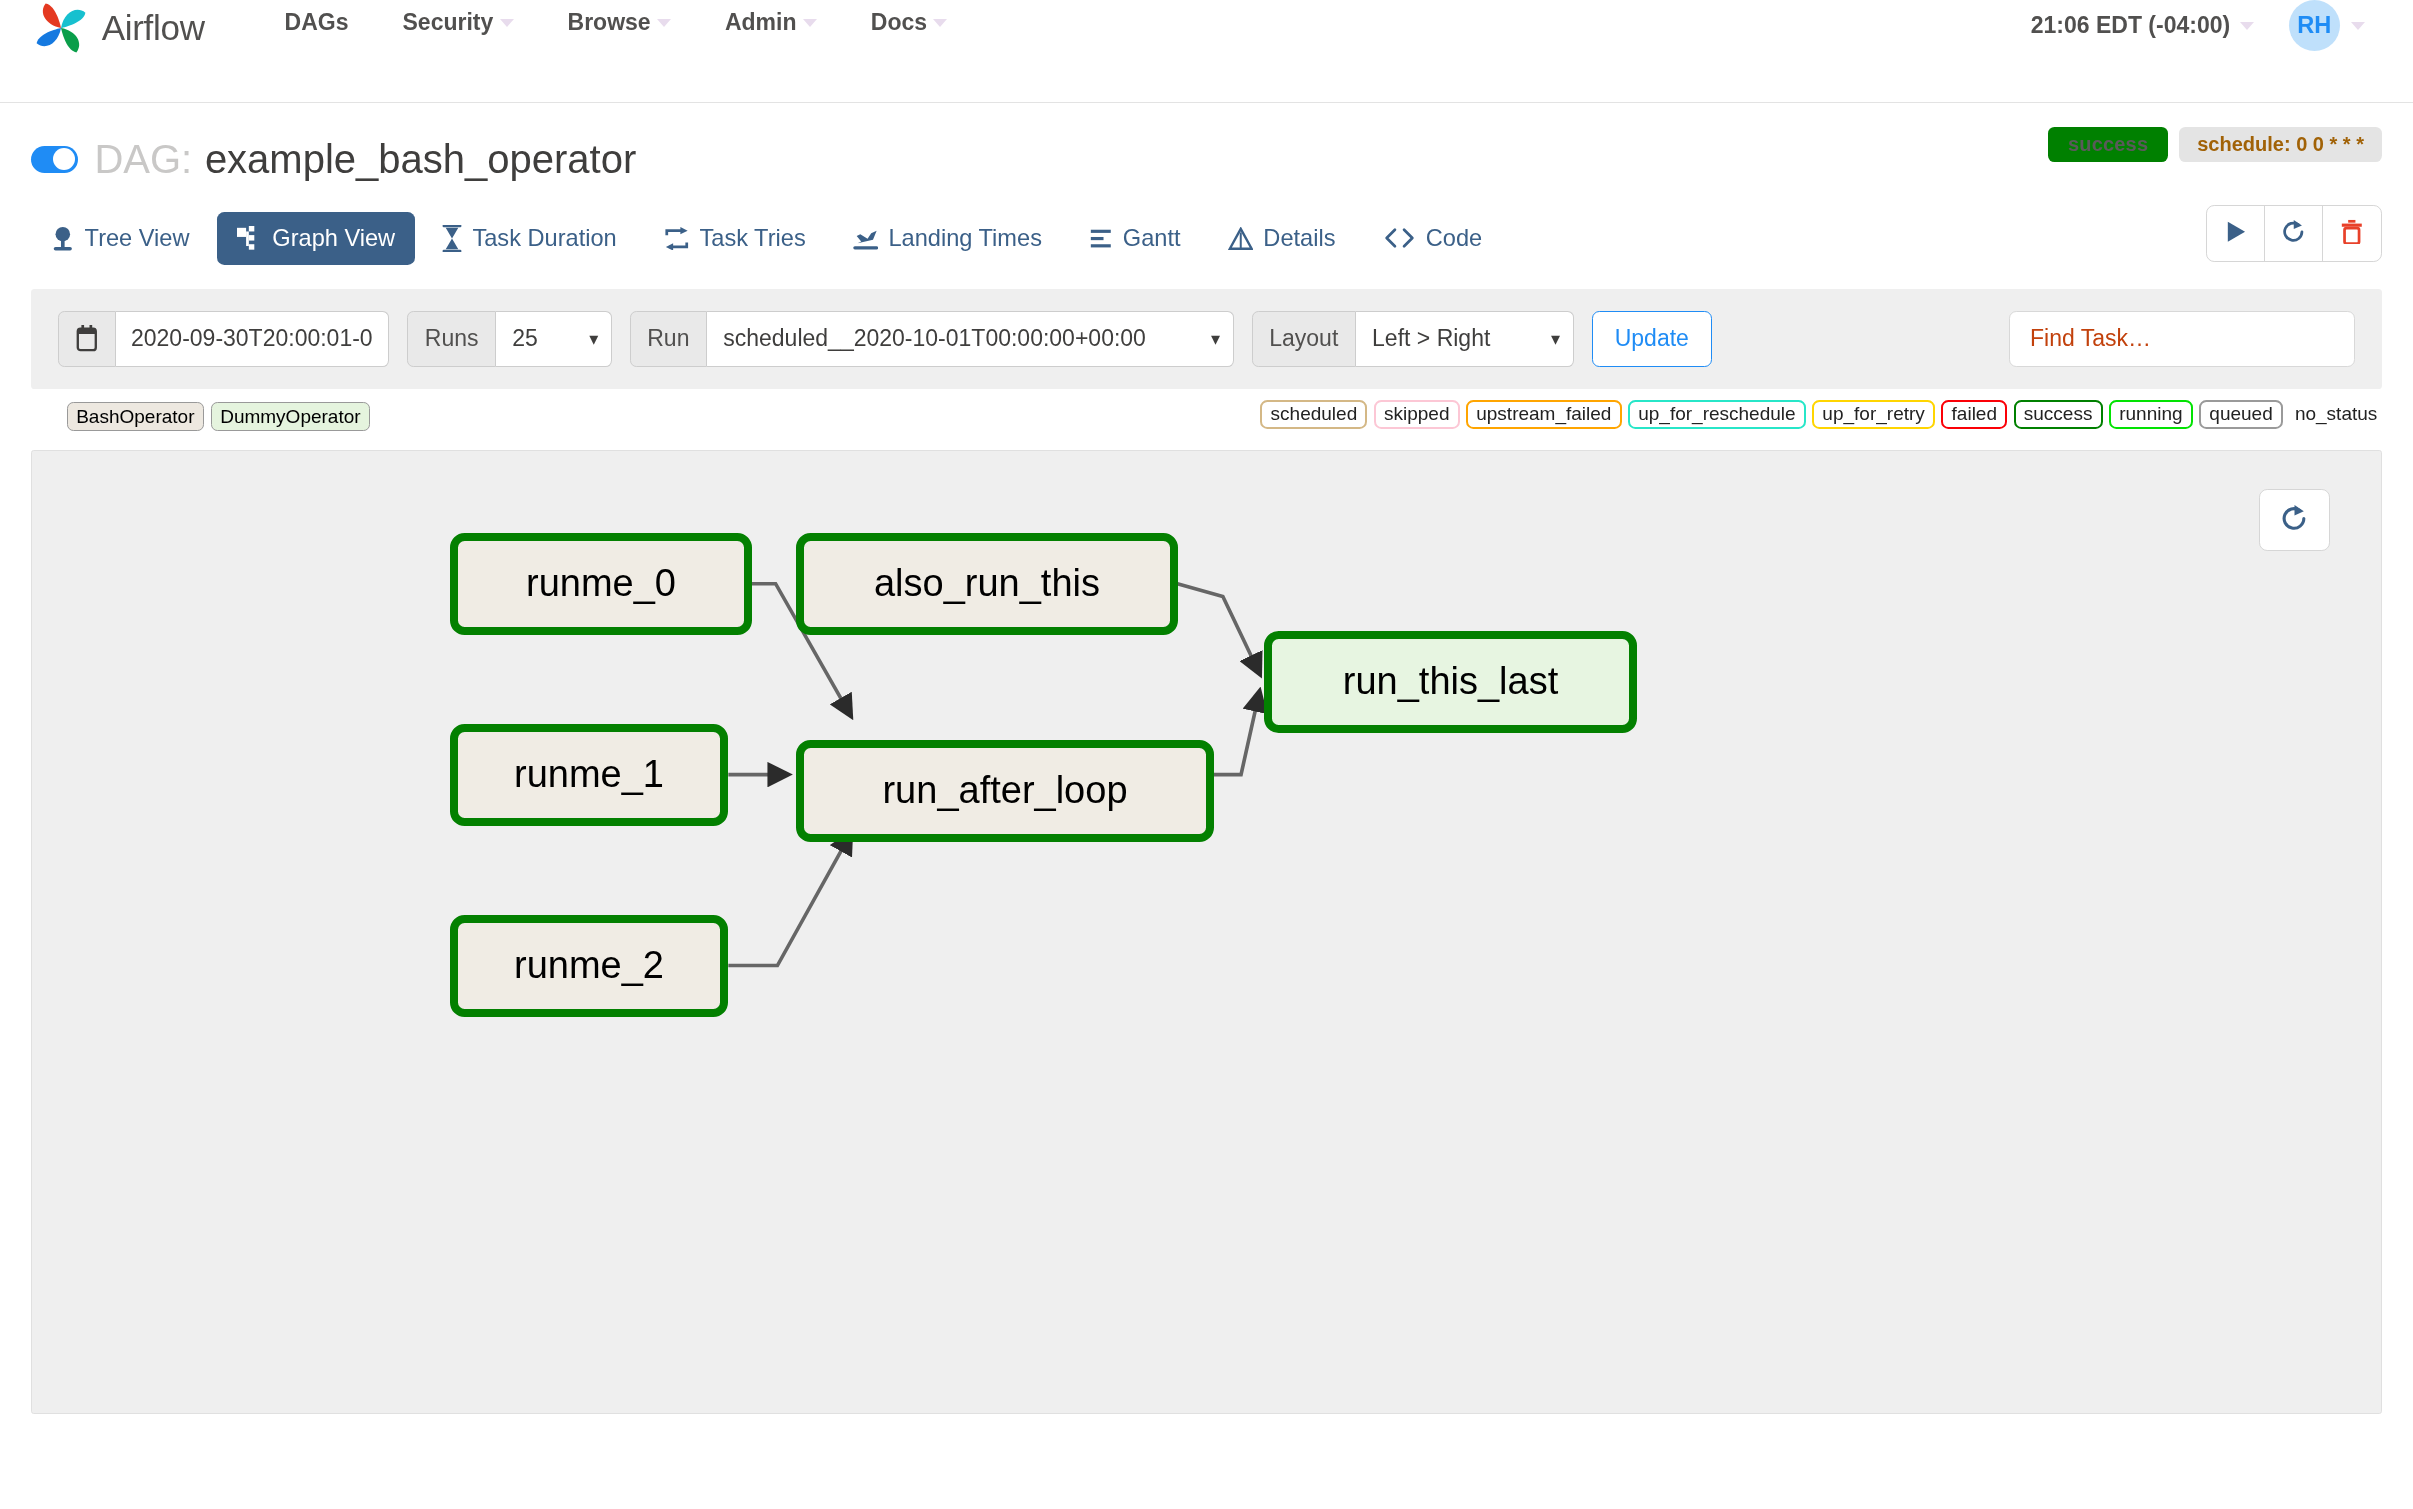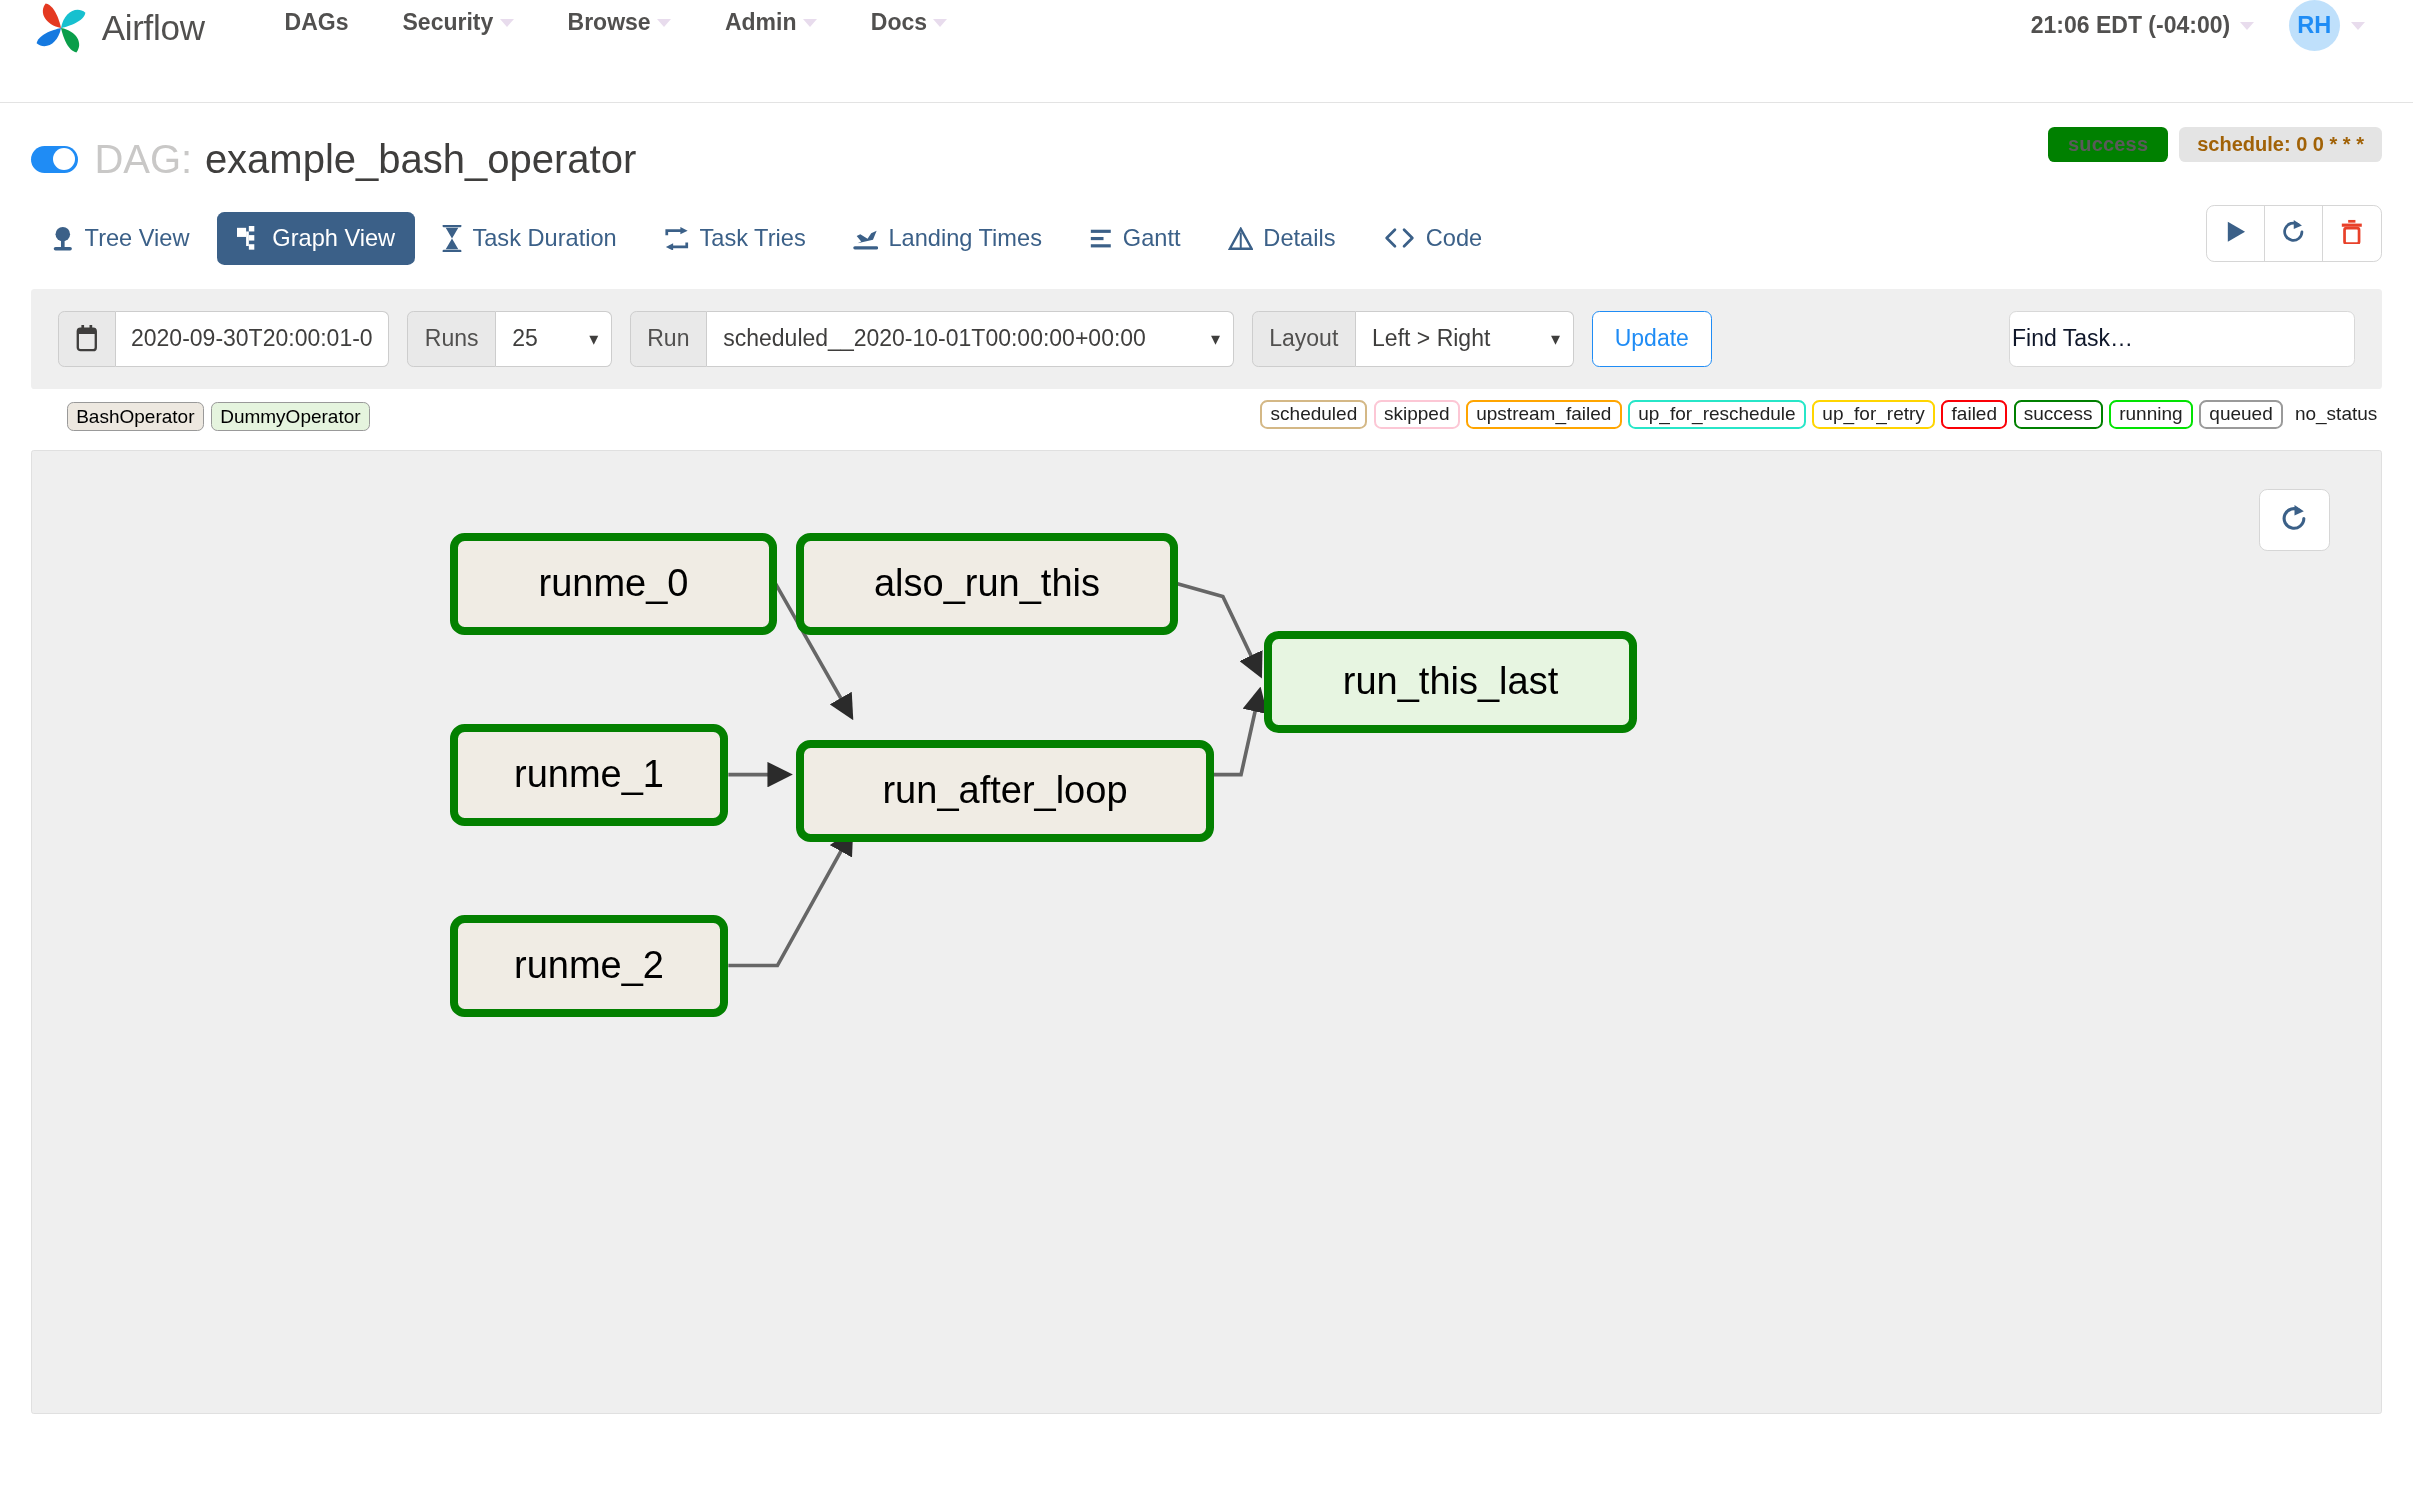--- a/index.html
+++ b/index.html
@@ -188,22 +188,22 @@
     padding: 0 22px;
     border-radius: 7.3px;
     display: flex; align-items: center;
     cursor: pointer;
   }
   .find-task {
     position: absolute; right: 27px; top: 22px;
     width: 346px; height: 56px;
     background: #fff; border: 0.9px solid #d8d8d8; border-radius: 7.3px;
     display: flex; align-items: center;
-    padding: 0 2px;
-    font-size: 23px; color: #0f172a;
+    padding: 0 20px;
+    font-size: 23px; color: #c2410c;
     cursor: text;
   }
   .cal-icon { display: block; }
 
   
   .legend-row {
     display: flex; align-items: center;
     padding: 11px 31px 0 31px;
     height: 45px;
     position: relative;
@@ -522,21 +522,21 @@
 
     <path d="M1260 146 L1310 160 L1350 244" stroke="#666" stroke-width="4" fill="none" marker-end="url(#arrow)"></path>
 
     <path d="M766 356 L830 356" stroke="#666" stroke-width="4" fill="none" marker-end="url(#arrow)"></path>
 
     <path d="M766 566 L820 566 L900 422" stroke="#666" stroke-width="4" fill="none" marker-end="url(#arrow)"></path>
 
     <path d="M1300 356 L1330 356 L1350 266" stroke="#666" stroke-width="4" fill="none" marker-end="url(#arrow)"></path>
   </svg>
 
-  <div class="g-node bash" style="left:418px;  top:82px;  width:327px; height:102px;">
+  <div class="g-node bash" style="left:418px;  top:82px;  width:302px; height:102px;">
       <span>runme_0</span>
     </div>
   <div class="g-node bash" style="left:764px;  top:82px;  width:382px; height:102px;">
       <span>also_run_this</span>
     </div>
   <div class="g-node bash" style="left:418px;  top:273px; width:278px; height:102px;">
       <span>runme_1</span>
     </div>
   <div class="g-node bash" style="left:764px;  top:273px; width:418px; height:102px;margin-top:16px;">
       <span>run_after_loop</span>

